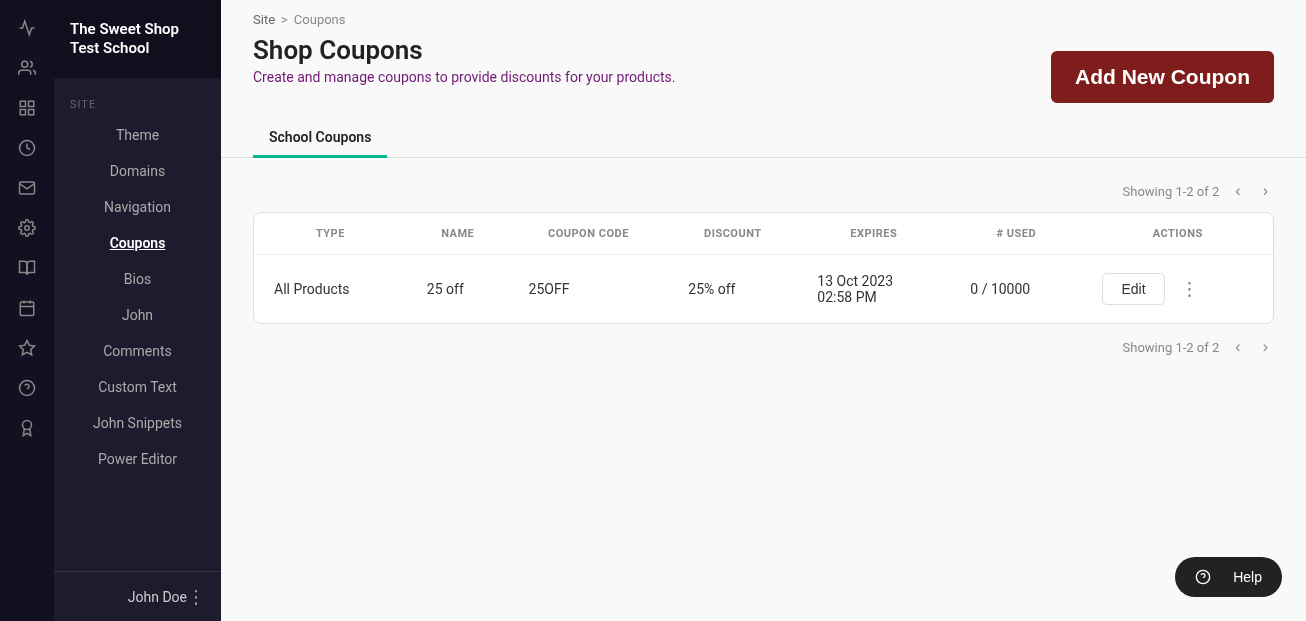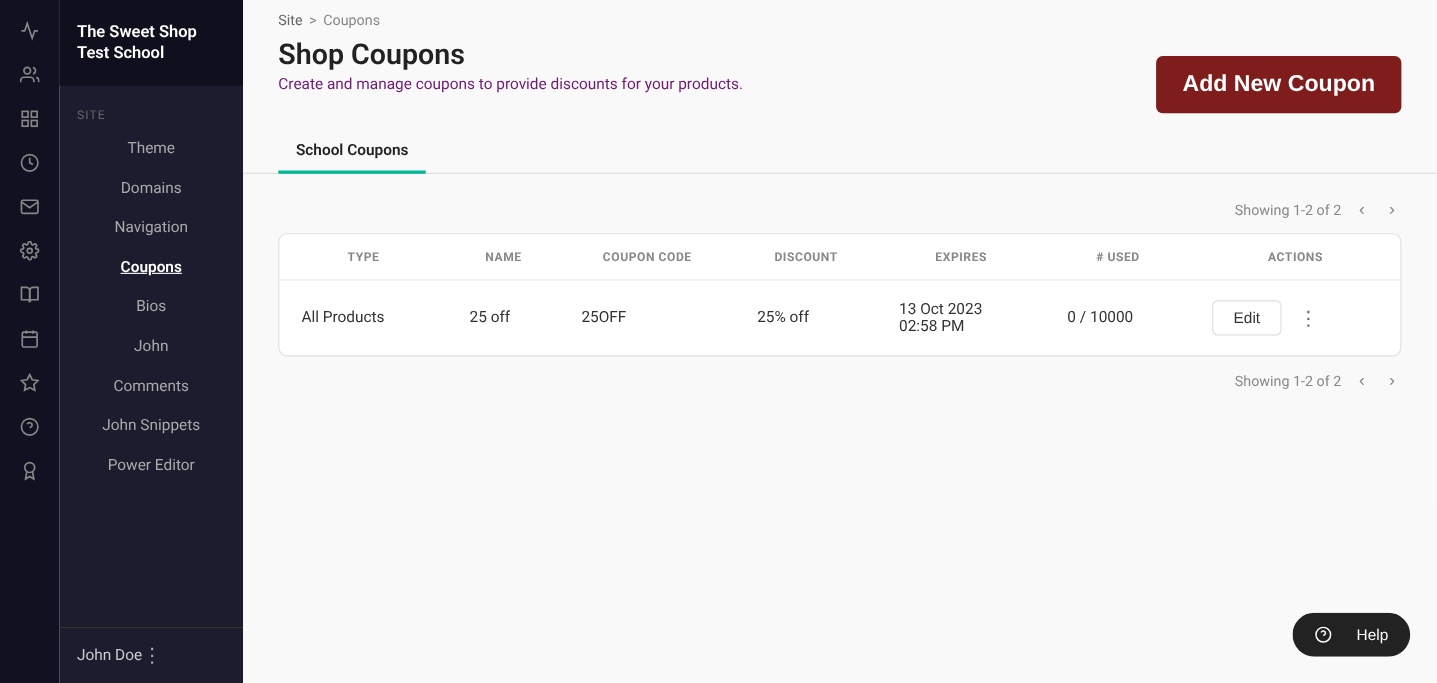--- a/index.html
+++ b/index.html
@@ -78,21 +78,21 @@
       flex: 1;
       padding: 8px 0;
       overflow-y: auto;
     }
 
     .sidebar-footer {
       padding: 14px 16px;
       border-top: 1px solid #333;
       display: flex;
       align-items: center;
-      justify-content: flex-start;
+      justify-content: flex-end;
       color: #ccc;
       font-size: 14px;
       cursor: pointer;
     }
 
     
     .main {
       flex: 1;
       background: #f9f9f9;
       display: flex;
@@ -383,20 +383,23 @@
       <span>Coupons</span>
     </div>
     <div class="sidebar-item">
       <span>Bios</span>
     </div>
     <div class="sidebar-item">
       <span>John</span>
     </div>
     <div class="sidebar-item">
       <span>Comments</span>
+    </div>
+    <div class="sidebar-item">
+      <span>Custom Text</span>
     </div>
     <div class="sidebar-item">
       <span>John Snippets</span>
     </div>
     <div class="sidebar-item">
       <span>Power Editor</span>
     </div>
   </div>
   <div class="sidebar-footer">
     <span>John Doe</span>

